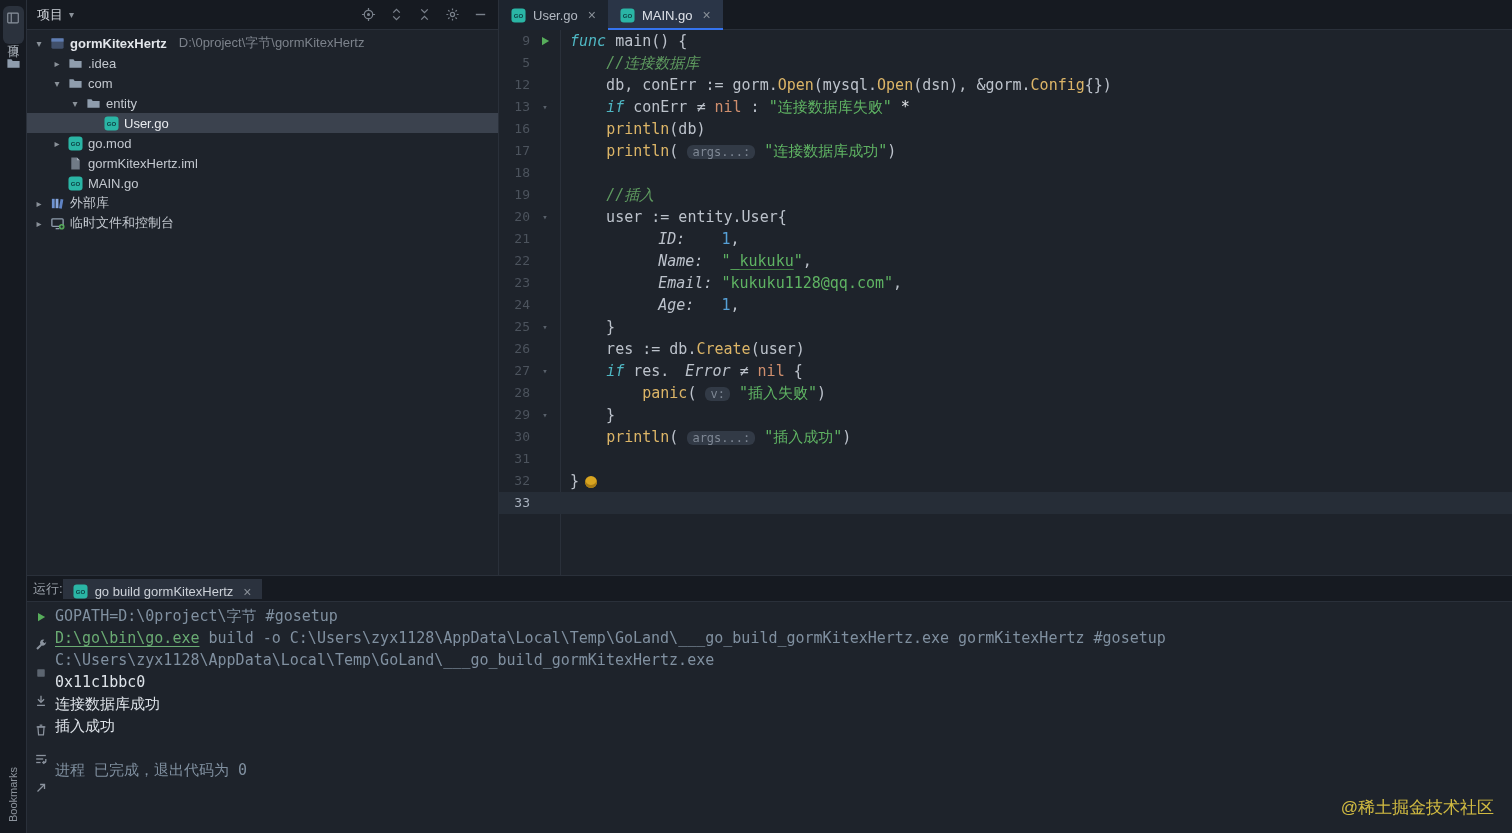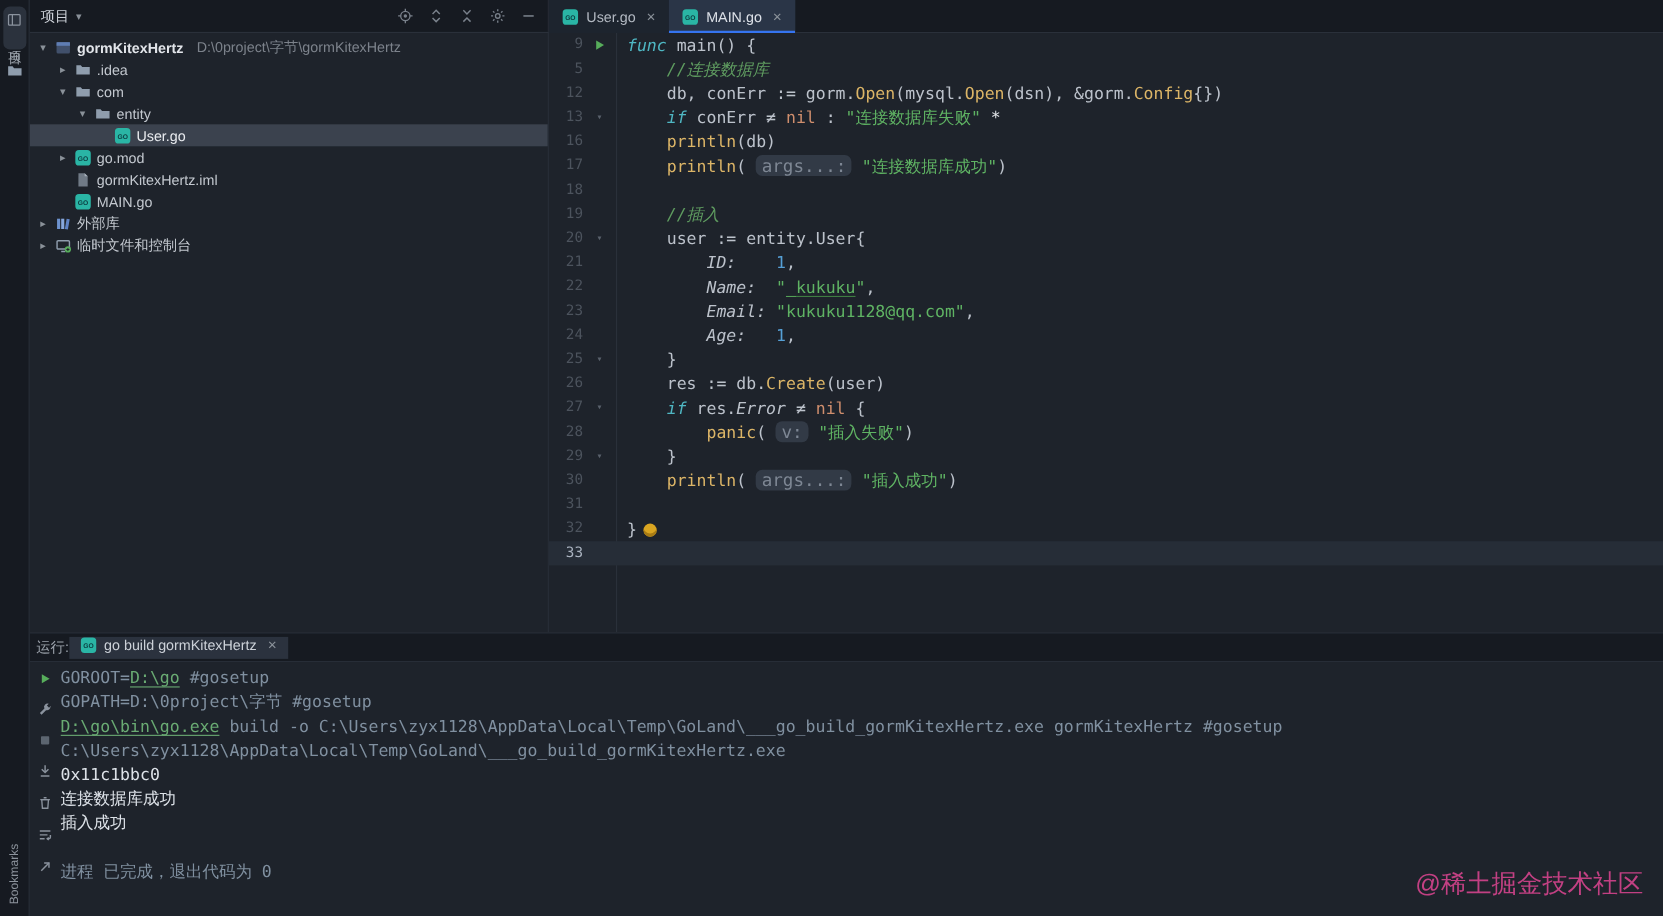--- a/index.html
+++ b/index.html
@@ -63,49 +63,49 @@
   .gutter-ico.fold { color:#59616b; font-size:9px; }
   .code { padding-left:10px; white-space:pre; }
   .seg-plain { color:var(--fg); }
   .seg-kw  { color:var(--kw); font-style:italic; }
   .seg-cm  { color:var(--cm); font-style:italic; }
   .seg-str { color:var(--str); }
   .seg-stru{ color:var(--str); text-decoration:underline; text-decoration-color:#3f7d42; text-underline-offset:3px; }
   .seg-fn  { color:var(--fn); }
   .seg-num { color:var(--num); }
   .seg-nil { color:var(--nil); }
-  .seg-field { color:var(--fg); font-style:italic; }
+  .seg-field { color:var(--fg); font-style:italic;margin-left:16px; }
   .seg-star { color:#e3e6ea; }
   .seg-hint { color:var(--hint-fg); background:var(--hint-bg); border-radius:6px;
-    padding:0 5px; font-size:16px; }
+    padding:0 5px; font-size:12px; }
   .bulb { display:inline-block; width:12px; height:12px; border-radius:50%;
     background:#d9a521; margin-left:6px; vertical-align:middle;
     box-shadow:inset 0 -3px 0 #a87b14; }
 
   
   .run-panel { position:absolute; left:27px; top:575px; right:0; bottom:0;
     background:var(--bg-panel); border-top:1px solid var(--border); }
   .run-header { height:26px; background:var(--bg-dark); display:flex; align-items:center;
     padding-left:6px; border-bottom:1px solid var(--border); }
   .run-label { color:#9aa1aa; font-size:13px; }
-  .run-tab { height:20px; display:flex; align-items:flex-start; gap:7px; padding:0 10px;
+  .run-tab { height:20px; display:flex; align-items:flex-end; gap:7px; padding:0 10px;
     background:#2b323e; color:#ccd1d8; font-size:13px; }
   .run-body { position:absolute; top:27px; left:0; right:0; bottom:0; display:flex; }
   .run-gutter { width:28px; flex:none; display:flex; flex-direction:column;
     align-items:center; padding-top:8px; gap:15px; }
   .rg-icon { display:inline-flex; }
   .console { flex:1; font-family:"DejaVu Sans Mono", monospace; font-size:15px;
     padding-top:2px; overflow:hidden; }
   .console-line { height:22px; line-height:22px; white-space:pre; }
   .seg-con { color:var(--con); }
   .seg-white { color:var(--con-white); }
   .seg-link { color:var(--link); text-decoration:underline; text-underline-offset:3px; }
 
-  .watermark { position:absolute; right:18px; bottom:14px; color:#ec4899;
-    font-size:23px; opacity:.8; z-index:9;text-align:right; }
+  .watermark { position:absolute; right:18px; bottom:14px; color:#fde047;
+    font-size:17px; opacity:.8; z-index:9;text-align:right; }
 </style>
 </head>
 <body>
 
 <div class="app" data-interactable="false">
 
   <div class="left-strip" data-interactable="false">
     <div class="strip-top" data-interactable="false">
       <div class="strip-tab active" data-interactable="true">
         <span class="icon" id="strip-project-icon" data-interactable="false"><svg width="14" height="14" viewBox="0 0 16 16" fill="none" stroke="#8b939e" stroke-width="1.3">
@@ -468,21 +468,20 @@
             </svg>
           </span>
           <span class="rg-icon" data-interactable="true">
             <svg width="14" height="14" viewBox="0 0 16 16" fill="none" stroke="#8b939e" stroke-width="1.5">
               <path d="M4 12l8-8"></path>
               <path d="M7 4h5v5"></path>
             </svg>
           </span>
         </div>
       <div class="console" id="console" data-interactable="true">
-          <div class="console-line" data-interactable="false"><span class="seg-con" data-interactable="false">GOROOT=</span><span class="seg-link" data-interactable="true">D:\go</span><span class="seg-con" data-interactable="false"> #gosetup</span></div>
           <div class="console-line" data-interactable="false"><span class="seg-con" data-interactable="false">GOPATH=D:\0project\字节 #gosetup</span></div>
           <div class="console-line" data-interactable="false"><span class="seg-link" data-interactable="true">D:\go\bin\go.exe</span><span class="seg-con" data-interactable="false"> build -o C:\Users\zyx1128\AppData\Local\Temp\GoLand\___go_build_gormKitexHertz.exe gormKitexHertz #gosetup</span></div>
           <div class="console-line" data-interactable="false"><span class="seg-con" data-interactable="false">C:\Users\zyx1128\AppData\Local\Temp\GoLand\___go_build_gormKitexHertz.exe</span></div>
           <div class="console-line" data-interactable="false"><span class="seg-white" data-interactable="false">0x11c1bbc0</span></div>
           <div class="console-line" data-interactable="false"><span class="seg-white" data-interactable="false">连接数据库成功</span></div>
           <div class="console-line" data-interactable="false"><span class="seg-white" data-interactable="false">插入成功</span></div>
           <div class="console-line" data-interactable="false"></div>
           <div class="console-line" data-interactable="false"><span class="seg-con" data-interactable="false">进程 已完成，退出代码为 0</span></div>
         </div>
     </div>

